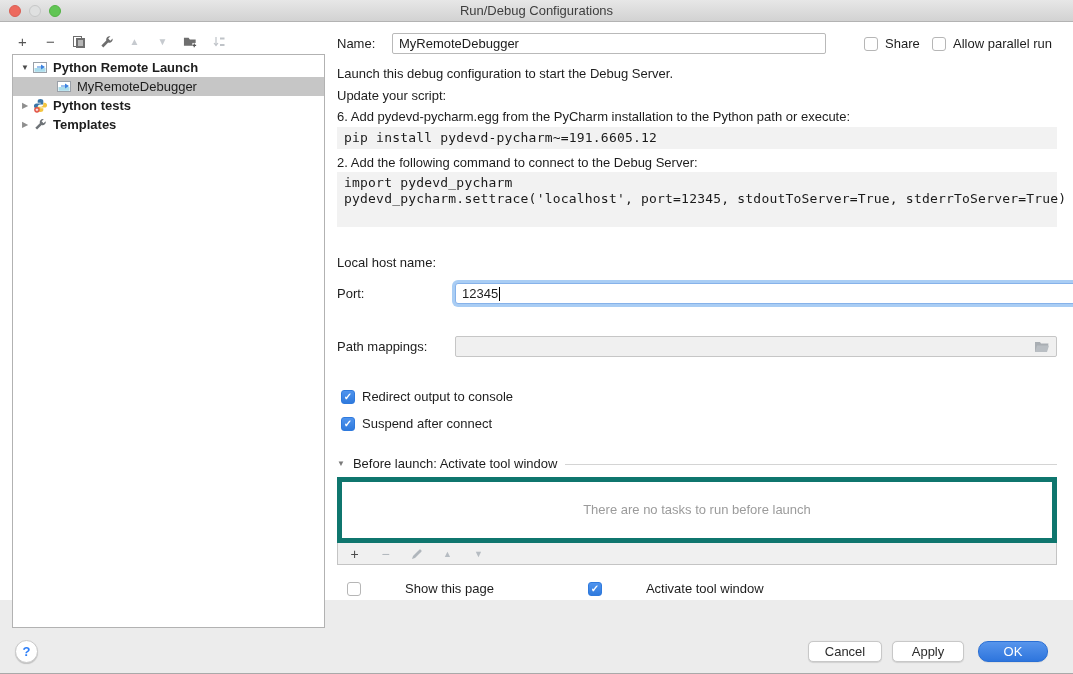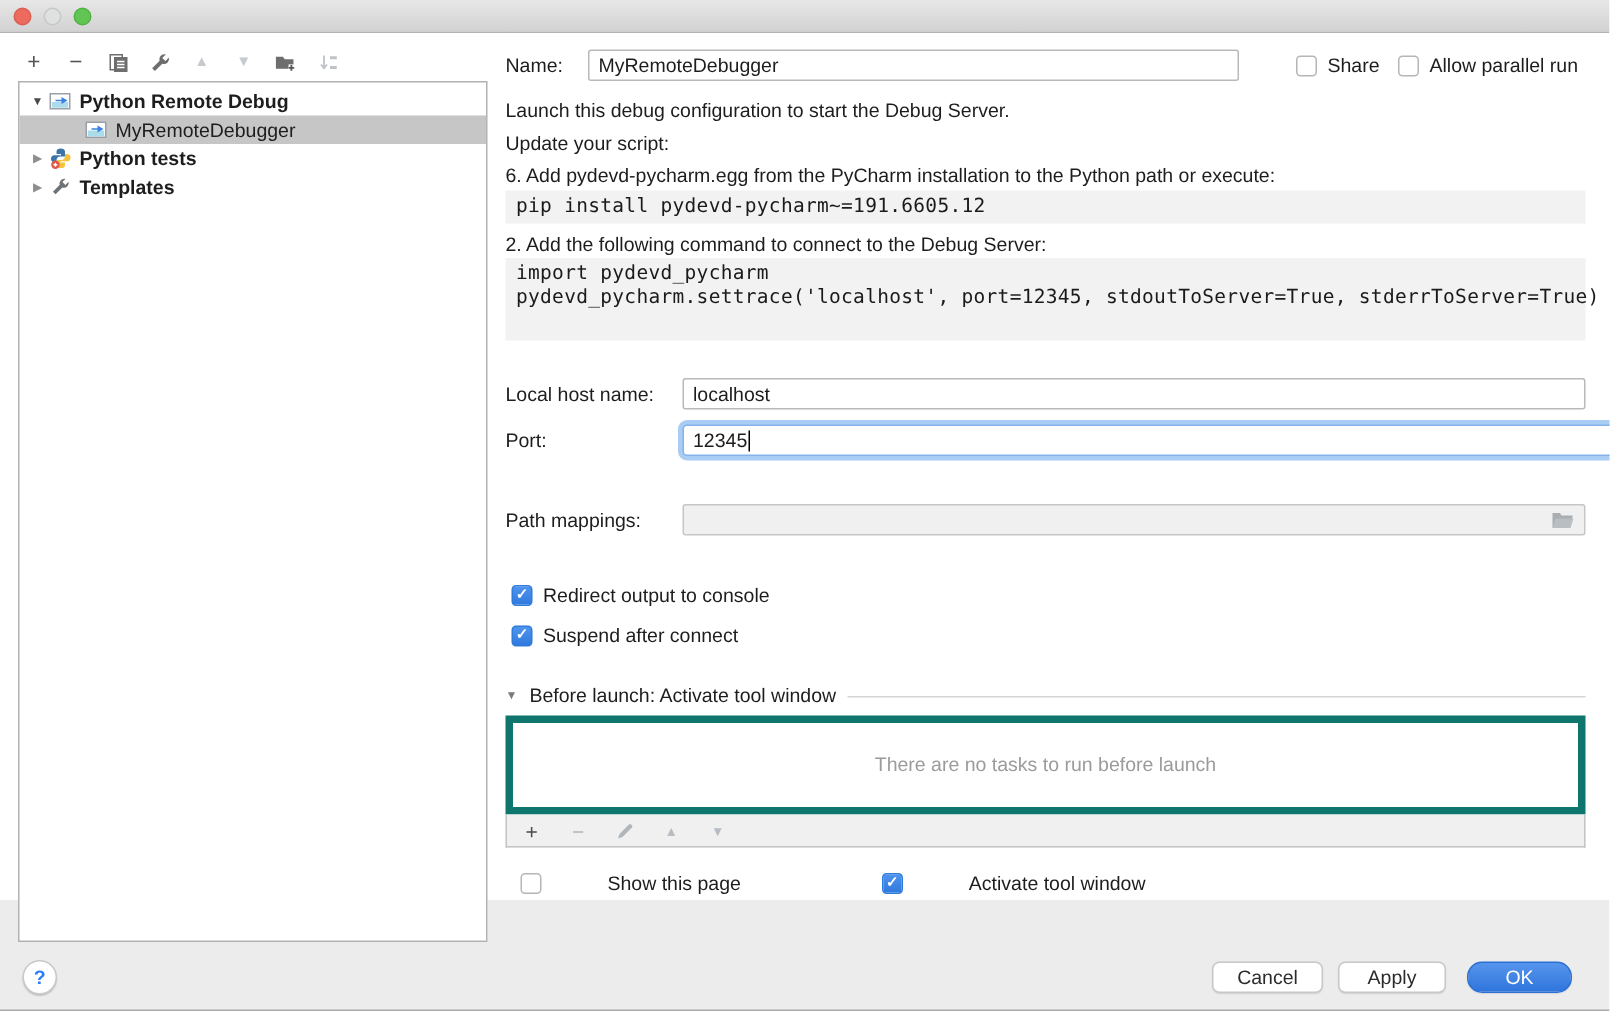--- a/index.html
+++ b/index.html
@@ -132,20 +132,21 @@
 <body>
 
 <div class="window">
 
   <div class="titlebar">
     <div class="lights">
       <span class="light red"></span>
       <span class="light gray"></span>
       <span class="light green"></span>
     </div>
+    <div class="title">Run/Debug Configurations</div>
   </div>
 
   <div class="left-toolbar">
     <span class="tb glyph">+</span>
     <span class="tb glyph">−</span>
     <span class="tb">
       <svg width="14" height="14" viewBox="0 0 14 14">
         <rect x="1.5" y="1.5" width="8" height="10" fill="#fff" stroke="#6e6e6e"></rect>
         <rect x="4.5" y="3.5" width="8" height="9" fill="#6e6e6e" stroke="#6e6e6e"></rect>
         <line x1="6" y1="6" x2="11" y2="6" stroke="#fff"></line>
@@ -179,21 +180,21 @@
   <div class="tree-panel">
     <div class="tree-row top">
       <span class="chev">▼</span>
       <span class="ticon">
         <svg width="16" height="13" viewBox="0 0 16 13">
           <rect x="1.5" y="1.5" width="13" height="10" fill="#fff" stroke="#9aa0a8"></rect>
           <rect x="2.5" y="7" width="11" height="3.8" fill="#aadcec"></rect>
           <path d="M5 5.5h4V3.6L13 6 9 8.4V6.5H5z" fill="#3b82e0"></path>
         </svg>
       </span>
-      <span class="tlabel bold">Python Remote Debug</span>
+      <span class="tlabel bold">Python Remote Launch</span>
     </div>
     <div class="tree-row indent selected">
       <span class="ticon">
         <svg width="16" height="13" viewBox="0 0 16 13">
           <rect x="1.5" y="1.5" width="13" height="10" fill="#fff" stroke="#9aa0a8"></rect>
           <rect x="2.5" y="7" width="11" height="3.8" fill="#aadcec"></rect>
           <path d="M5 5.5h4V3.6L13 6 9 8.4V6.5H5z" fill="#3b82e0"></path>
         </svg>
       </span>
       <span class="tlabel">MyRemoteDebugger</span>
@@ -241,21 +242,20 @@
     <div class="abs plain" style="top:109px;">6. Add pydevd-pycharm.egg from the PyCharm installation to the Python path or execute:</div>
 
     <div class="abs codeblock one" style="top:127px;">pip install pydevd-pycharm~=191.6605.12</div>
 
     <div class="abs plain" style="top:155px;">2. Add the following command to connect to the Debug Server:</div>
 
     <div class="abs codeblock two" style="top:172px;"><div>import pydevd_pycharm</div><div>pydevd_pycharm.settrace('localhost', port=12345, stdoutToServer=True, stderrToServer=True)</div></div>
 
     <div class="abs" style="top:252px; left:0; width:720px; height:21px;">
       <span class="form-label">Local host name:</span>
-      <input class="text-input abs" style="left: 118px; top: 0px; width: 602px;" value="localhost">
     </div>
 
     <div class="abs" style="top:283px; left:0; width:720px; height:21px;">
       <span class="form-label">Port:</span>
       <div class="field focused abs" style="left:118px; top:0; width:656px;">
         <span>12345</span>
           <span class="caret"></span>
       </div>
     </div>
 

